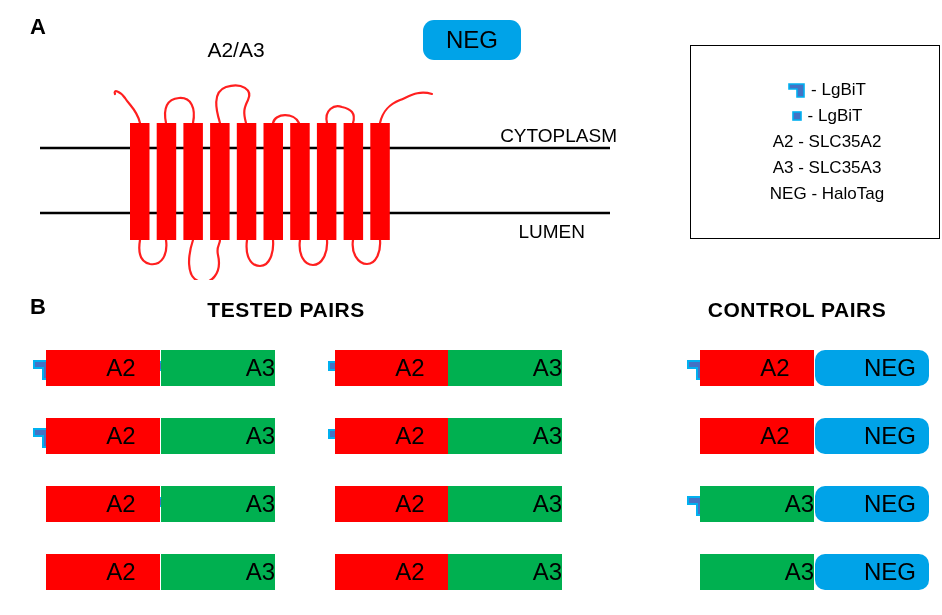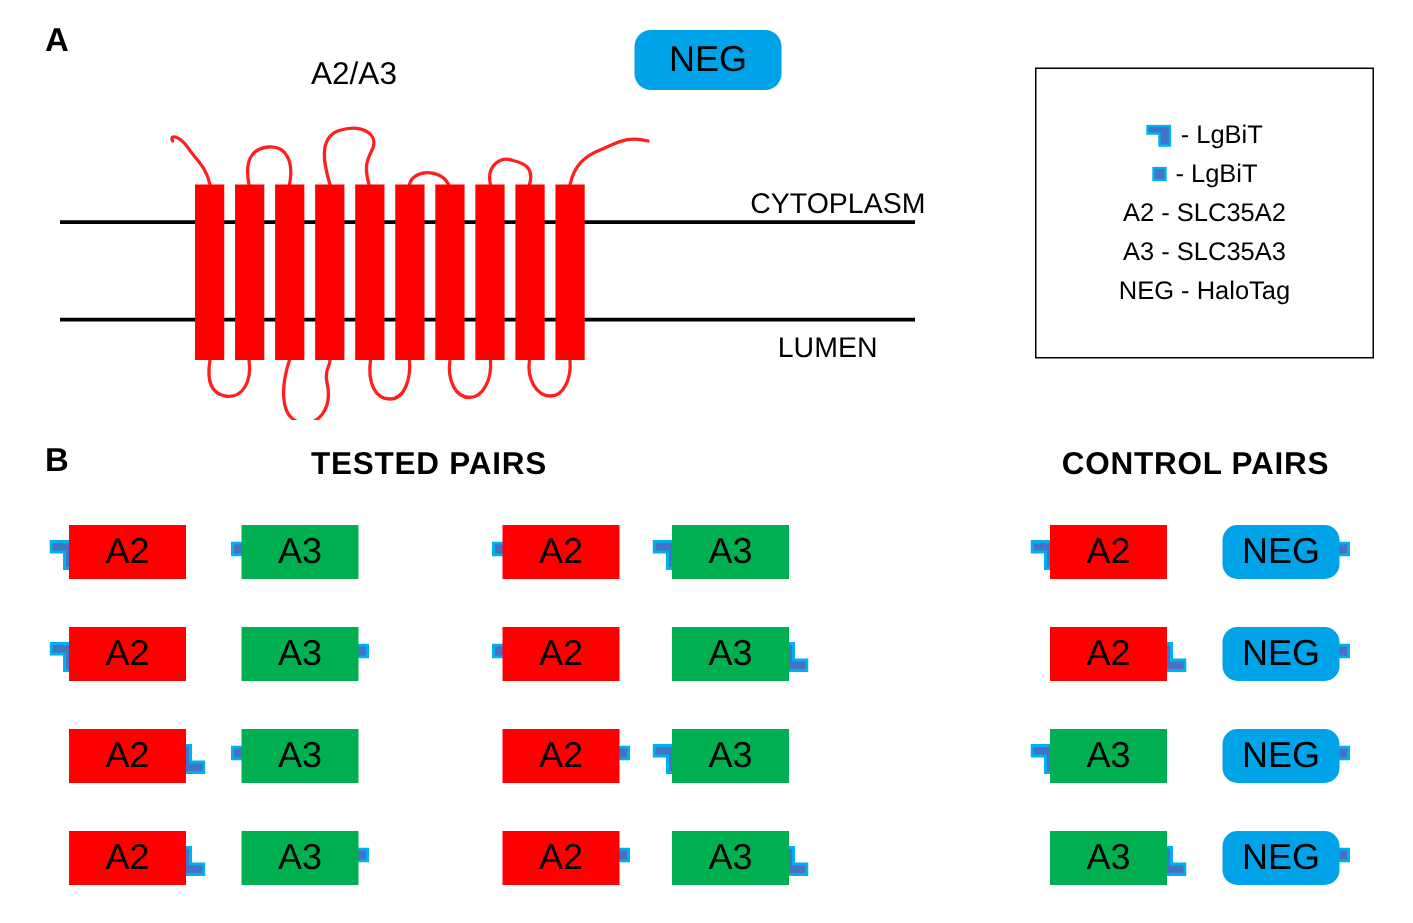--- a/index.html
+++ b/index.html
@@ -8,23 +8,23 @@
   .abs{position:absolute;}
   .panel-label{font-size:22px;font-weight:bold;}
   .protein-title{font-size:21px;text-align:center;}
   .neg-chip{background:var(--neg);border-radius:11px;text-align:center;
             font-size:24px;line-height:40px;width:98px;height:40px;}
   .legend-box{border:1.5px solid #000;width:224px;height:192px;
               display:flex;flex-direction:column;justify-content:center;align-items:center;gap:6px;}
   .legend-line{display:flex;align-items:center;gap:6px;font-size:17px;white-space:nowrap;}
   .heading{font-size:21px;font-weight:bold;text-align:center;width:300px;letter-spacing:.5px;}
   .bbox{position:absolute;width:78px;height:36px;text-align:center;font-size:24px;
-        line-height:36px;z-index:2;}
+        line-height:36px;z-index:2;padding-left:36px;}
   .bbox.a2{background:var(--a2);}
-  .bbox.a3{background:var(--a3);}
+  .bbox.a3{background:var(--a3);text-align:right;}
   .bbox.neg{background:var(--neg);border-radius:10px;}
   .tagwrap{position:absolute;z-index:1;line-height:0;}
   svg text{font-family:"Liberation Sans", sans-serif;}
 </style>
 </head>
 <body>
 
 <div class="canvas">
 
   <div class="abs panel-label" style="left:30px;top:14px;">A</div>
@@ -60,21 +60,21 @@
         <rect x="250.2" y="43" width="19.5" height="117" fill="#FF0000"></rect>
         <rect x="276.9" y="43" width="19.5" height="117" fill="#FF0000"></rect>
         <rect x="303.6" y="43" width="19.5" height="117" fill="#FF0000"></rect>
         <rect x="330.3" y="43" width="19.5" height="117" fill="#FF0000"></rect>
       </g>
 
     <text x="577" y="62" text-anchor="end" font-size="19">CYTOPLASM</text>
     <text x="545" y="158" text-anchor="end" font-size="19">LUMEN</text>
   </svg>
 
-  <div class="abs legend-box" style="left:690px;top:45px;">
+  <div class="abs legend-box" style="left:690px;top:45px;padding-left:24px;">
     <div class="legend-line">
       <span style="line-height:0;">
         <svg width="17" height="15" viewBox="0 0 17 15">
             <polygon points="1,1 16,1 16,14 9,14 9,6 1,6" fill="#4472C4" stroke="#00B0F0" stroke-width="1.6"></polygon>
           </svg>
       </span>
       <span>- LgBiT</span>
     </div>
     <div class="legend-line">
       <span style="line-height:0;">

